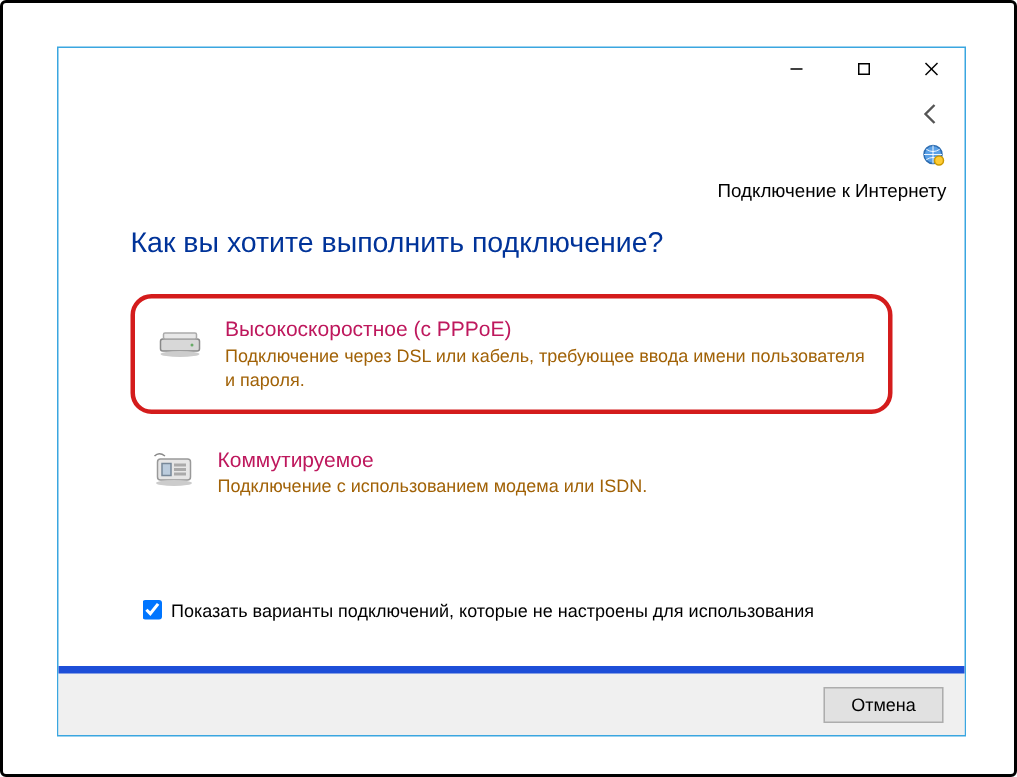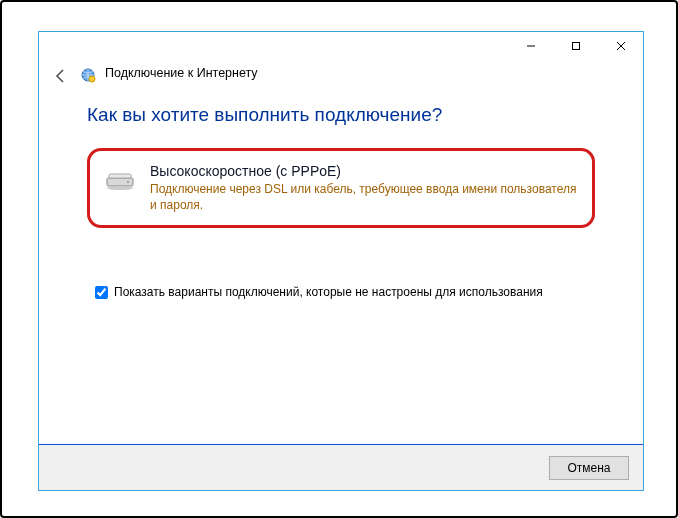--- a/index.html
+++ b/index.html
@@ -36,23 +36,24 @@
     align-items: flex-start;
     justify-content: flex-end;
   }
   .tbtn {
     width: 45px; height: 28px;
     display: flex; align-items: center; justify-content: center;
     color: #333;
   }
   .header-row {
     display: flex;
-    align-items: flex-start;
+    align-items: flex-end;
     padding: 4px 12px 10px 12px;
     gap: 8px;
+    flex-direction: column;
   }
   .back-arrow {
     width: 20px; height: 20px;
     display:flex; align-items:center; justify-content:center;
     color: #555;
     font-size: 16px;
   }
   .globe-icon {
     width: 18px; height: 18px;
     display:flex; align-items:center; justify-content:center;
@@ -68,21 +69,21 @@
     margin-bottom: 22px;
   }
   .option {
     display: flex;
     gap: 10px;
     padding: 10px 12px;
     align-items: flex-start;
     cursor: pointer;
   }
   .option .opt-title {
-    color: #0f172a;
+    color: #be185d;
     font-size: 14px;
     margin-bottom: 2px;
   }
   .option .opt-desc {
     color: #a16207;
     font-size: 12px;
     line-height: 1.35;
   }
   .option-wrap1 {
     border: 3.5px solid #d41c1c;
@@ -97,21 +98,21 @@
   .checkbox-row {
     display:flex; align-items:center; gap:6px;
     margin-top: 57px;
     font-size: 12px;
     color: #000;
     padding-left: 8px;
   }
   .footer {
     height: 46px;
     background: #f0f0f0;
-    border-top: 1px solid #1d4ed8;
+    border-top: 5px solid #1d4ed8;
     display: flex;
     align-items: center;
     justify-content: flex-end;
     padding-right: 14px;
   }
   .btn {
     min-width: 80px;
     height: 24px;
     background: #e1e1e1;
     border: 1px solid #adadad;
@@ -176,20 +177,37 @@
               <circle cx="24" cy="18" r="1" fill="#6a6"></circle>
             </svg>
           </div>
           <div>
             <div class="opt-title">Высокоскоростное (с PPPoE)</div>
             <div class="opt-desc">Подключение через DSL или кабель, требующее ввода имени пользователя и пароля.</div>
           </div>
         </div>
       </div>
 
+      <div class="option">
+        <div class="device-icon">
+          <svg width="36" height="30" viewBox="0 0 36 30">
+            <rect x="6" y="8" width="22" height="14" rx="2" fill="#e6e6e6" stroke="#999"></rect>
+            <rect x="9" y="11" width="6" height="8" fill="#bcd" stroke="#789"></rect>
+            <rect x="17" y="11" width="8" height="2" fill="#aaa"></rect>
+            <rect x="17" y="14" width="8" height="2" fill="#aaa"></rect>
+            <rect x="17" y="17" width="8" height="2" fill="#aaa"></rect>
+            <path d="M4 6 q3 -3 7 0" stroke="#888" fill="none"></path>
+            <ellipse cx="17" cy="24" rx="12" ry="2" fill="#ccc"></ellipse>
+          </svg>
+        </div>
+        <div>
+          <div class="opt-title">Коммутируемое</div>
+          <div class="opt-desc">Подключение с использованием модема или ISDN.</div>
+        </div>
+      </div>
 
       <label class="checkbox-row">
         <input type="checkbox" checked="" style="">
         <span>Показать варианты подключений, которые не настроены для использования</span>
       </label>
     </div>
 
     <div class="footer">
       <button class="btn">Отмена</button>
     </div>

